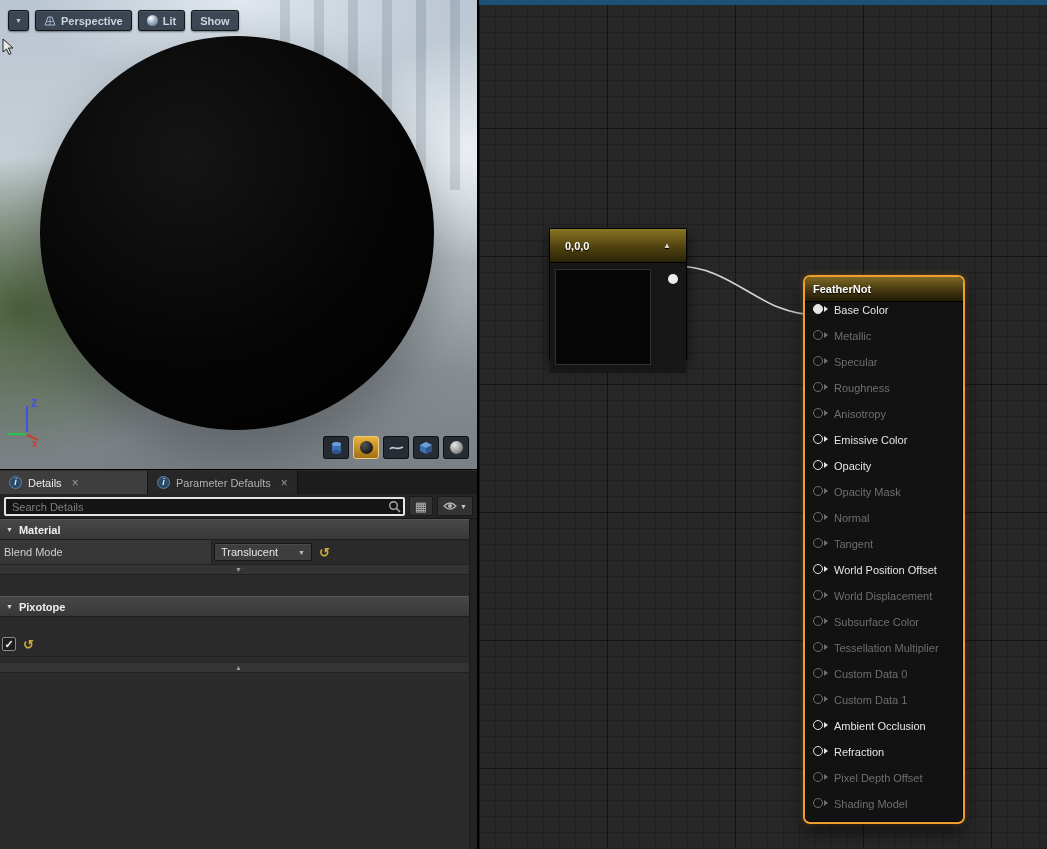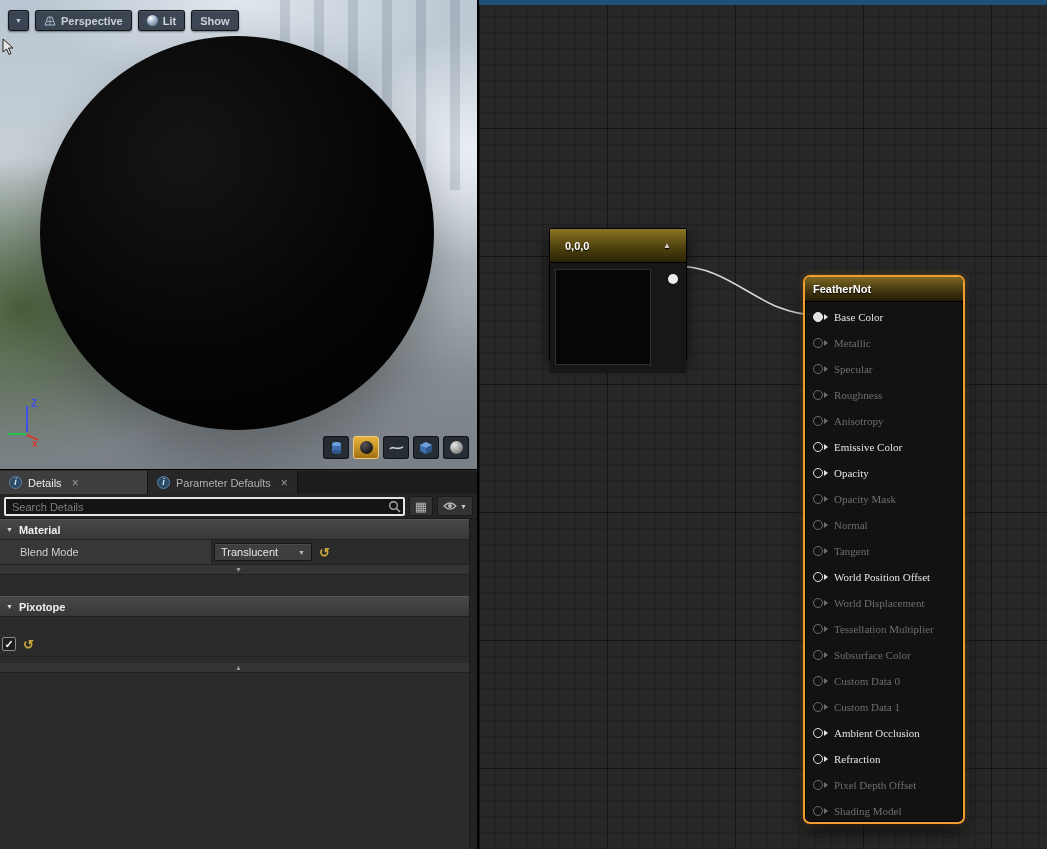--- a/index.html
+++ b/index.html
@@ -77,21 +77,21 @@
   .sq-btn { height:20px; background:#333; border:1px solid #1a1a1a; border-radius:2px; display:flex; align-items:center;
     justify-content:center; gap:3px; padding:0 5px; cursor:pointer; color:#b5b5b5; }
   .grid-glyph { font-size:13px; line-height:1; color:#b5b5b5; }
 
   .sect-header { height:21px; background: linear-gradient(180deg,#474747,#383838); border-top:1px solid #555;
     border-bottom:1px solid #1f1f1f; display:flex; align-items:center; gap:6px; padding:0 6px;
     font-size:11px; font-weight:bold; color:#efefef; cursor:pointer; }
   .sect-header .tri { font-size:7px; color:#d8d8d8; }
 
   .prop-row { height:25px; display:flex; border-bottom:1px solid #222; }
-  .prop-label { width:212px; background:#373737; display:flex; align-items:center; padding-left:20px;
+  .prop-label { width:212px; background:#373737; display:flex; align-items:center; padding-left:4px;
     font-size:11px; color:#cfcfcf; border-right:1px solid #202020; }
   .prop-value { flex:1; background:#2a2a2a; display:flex; align-items:center; gap:7px; padding-left:2px; }
 
   .dropdown { width:98px; height:18px; background:#3e3e3e; border:1px solid #151515; border-radius:2px;
     display:flex; align-items:center; justify-content:space-between; padding:0 6px; font-size:11px; color:#e6e6e6;
     box-shadow: inset 0 1px 0 rgba(255,255,255,0.07); cursor:pointer; }
   .dropdown .caret { font-size:7px; color:#bdbdbd; }
   .reset-ic { color:#c9a93d; font-size:13px; font-weight:bold; line-height:1; cursor:pointer; }
 
   .checkbox { width:14px; height:14px; background:#1e1e1e; border:1px solid #8a8a8a; border-radius:2px;
@@ -130,21 +130,21 @@
   .cnode-outpin { position:absolute; right:8px; top:11px; width:10px; height:10px; border-radius:50%; background:#ececec; cursor:crosshair; }
 
   .mnode { position:absolute; left:324px; top:275px; width:162px; height:549px;
     border:2px solid #f09f2f; border-radius:7px; background:rgba(17,17,17,0.95);
     box-shadow: inset 0 0 0 1px #000, 0 8px 18px rgba(0,0,0,0.6), 0 0 7px rgba(240,159,47,0.35);
     overflow:hidden; cursor:move; }
   .mnode-header { height:25px; background: linear-gradient(180deg,#7e6923 0%,#453810 55%,#211b06 100%);
     display:flex; align-items:center; padding:8px 8px; color:#fff; font-size:11px; font-weight:bold;
     text-shadow:0 1px 1px #000; border-bottom:1px solid #000; }
   .pins { padding-top:2px; }
-  .pin-row { height:26px; display:flex; align-items:center; padding-left:8px; font-size:11px; color:#6e6e6e; cursor:crosshair;font-family:Liberation Serif, serif; }
+  .pin-row { height:26px; display:flex; padding-left:8px; font-size:11px; color:#6e6e6e; cursor:crosshair; }
   .pin-row.active { color:#e4e4e4; }
   .pin-icon { position:relative; width:10px; height:10px; border:1.5px solid currentColor; border-radius:50%; flex:none; }
   .pin-icon::after { content:""; position:absolute; left:10px; top:1px; width:0; height:0;
     border-left:4px solid currentColor; border-top:3px solid transparent; border-bottom:3px solid transparent; }
   .pin-icon.connected { background:currentColor; }
   .pin-label { margin-left:11px; white-space:nowrap; }
 </style>
 </head>
 <body>
 
@@ -362,25 +362,25 @@
         <div class="pin-row active">
           <span class="pin-icon"></span>
           <span class="pin-label">World Position Offset</span>
         </div>
         <div class="pin-row">
           <span class="pin-icon"></span>
           <span class="pin-label">World Displacement</span>
         </div>
         <div class="pin-row">
           <span class="pin-icon"></span>
+          <span class="pin-label">Subsurface Color</span>
+        </div>
+        <div class="pin-row">
+          <span class="pin-icon"></span>
           <span class="pin-label">Tessellation Multiplier</span>
-        </div>
-        <div class="pin-row">
-          <span class="pin-icon"></span>
-          <span class="pin-label">Subsurface Color</span>
         </div>
         <div class="pin-row">
           <span class="pin-icon"></span>
           <span class="pin-label">Custom Data 0</span>
         </div>
         <div class="pin-row">
           <span class="pin-icon"></span>
           <span class="pin-label">Custom Data 1</span>
         </div>
         <div class="pin-row active">

